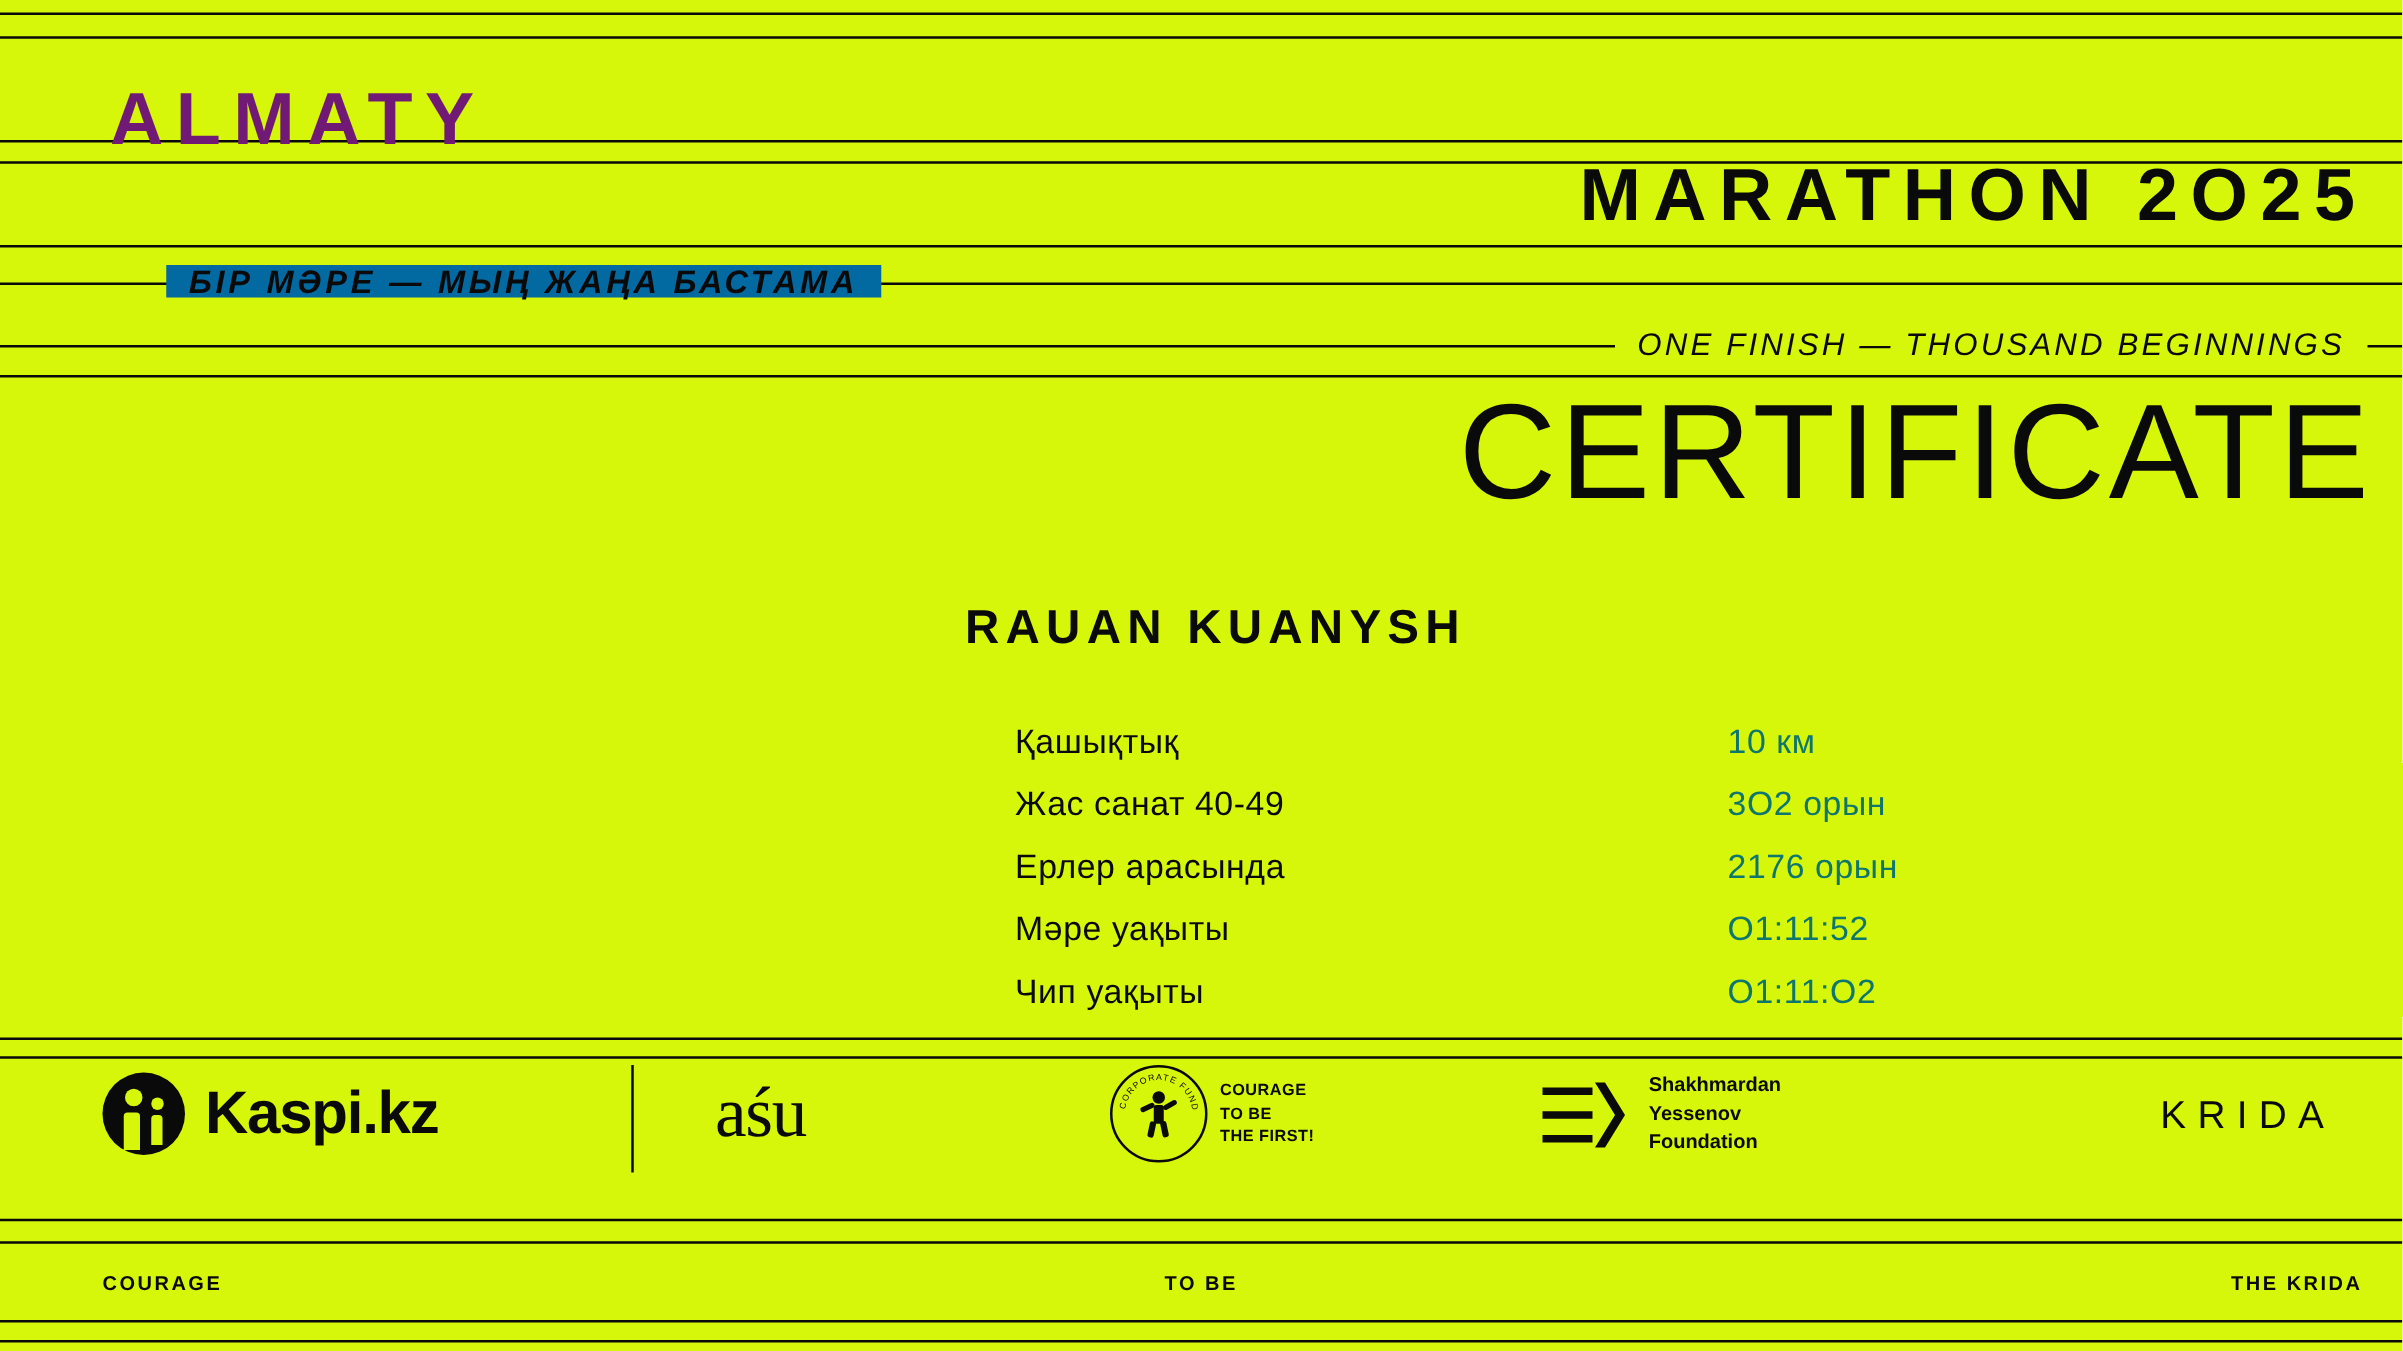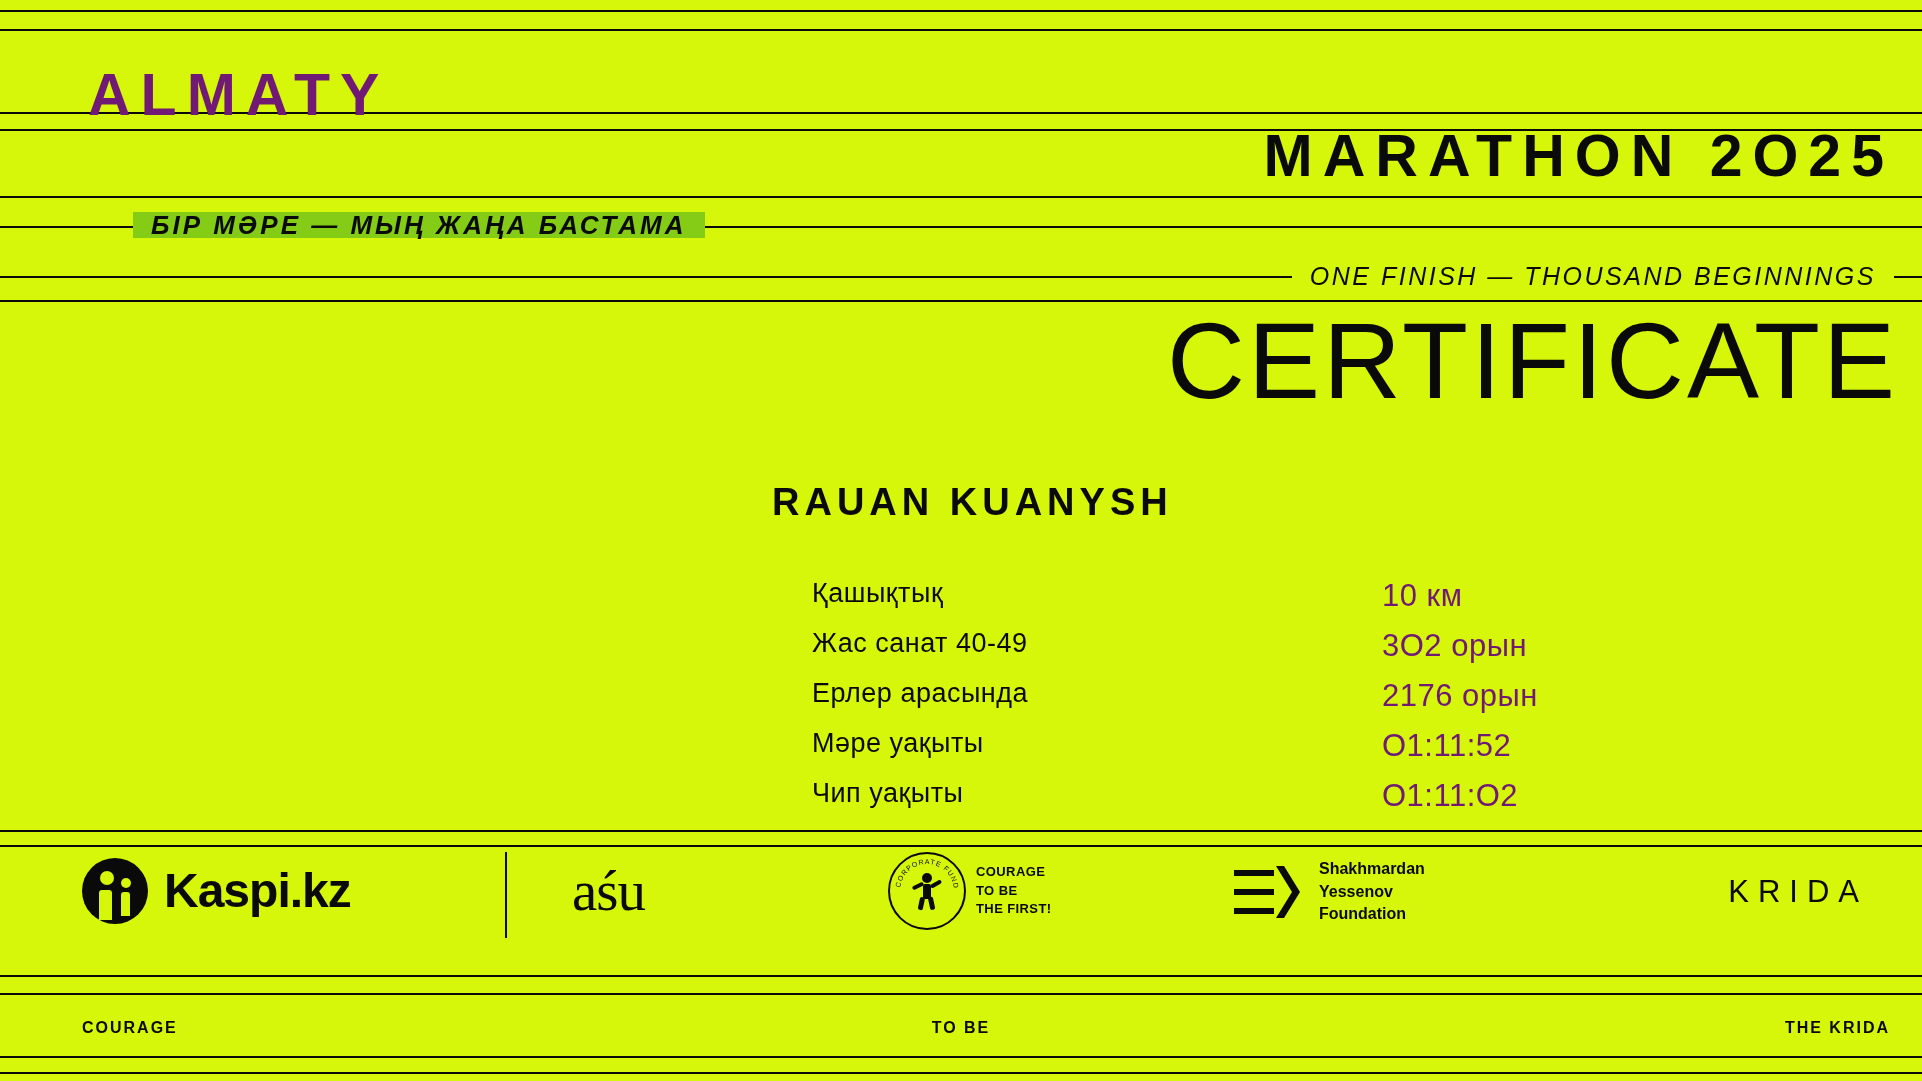--- a/index.html
+++ b/index.html
@@ -53,21 +53,21 @@
   .slogan-kz {
     position: absolute;
     left: 133px;
     top: 212px;
     font-size: 26px;
     font-weight: 700;
     font-style: italic;
     letter-spacing: 3px;
     color: #0a0a0a;
     line-height: 1;
-    background: #84cc16;
+    background: #0369a1;
     padding: 0 18px;
   }
   .slogan-en {
     position: absolute;
     right: 28px;
     top: 264px;
     font-size: 25px;
     font-weight: 400;
     font-style: italic;
     letter-spacing: 2.5px;
@@ -119,22 +119,22 @@
     top: 0;
     font-size: 27px;
     color: #0a0a0a;
     letter-spacing: 0.5px;
     white-space: nowrap;
   }
   .result-value {
     position: absolute;
     left: 570px;
     top: 0;
-    font-size: 31px;
-    color: #701a75;
+    font-size: 27px;
+    color: #0f766e;
     letter-spacing: 0.5px;
     white-space: nowrap;
   }
 
   
   .sponsors {
     position: absolute;
     left: 0;
     top: 836px;
     width: 1904px;

